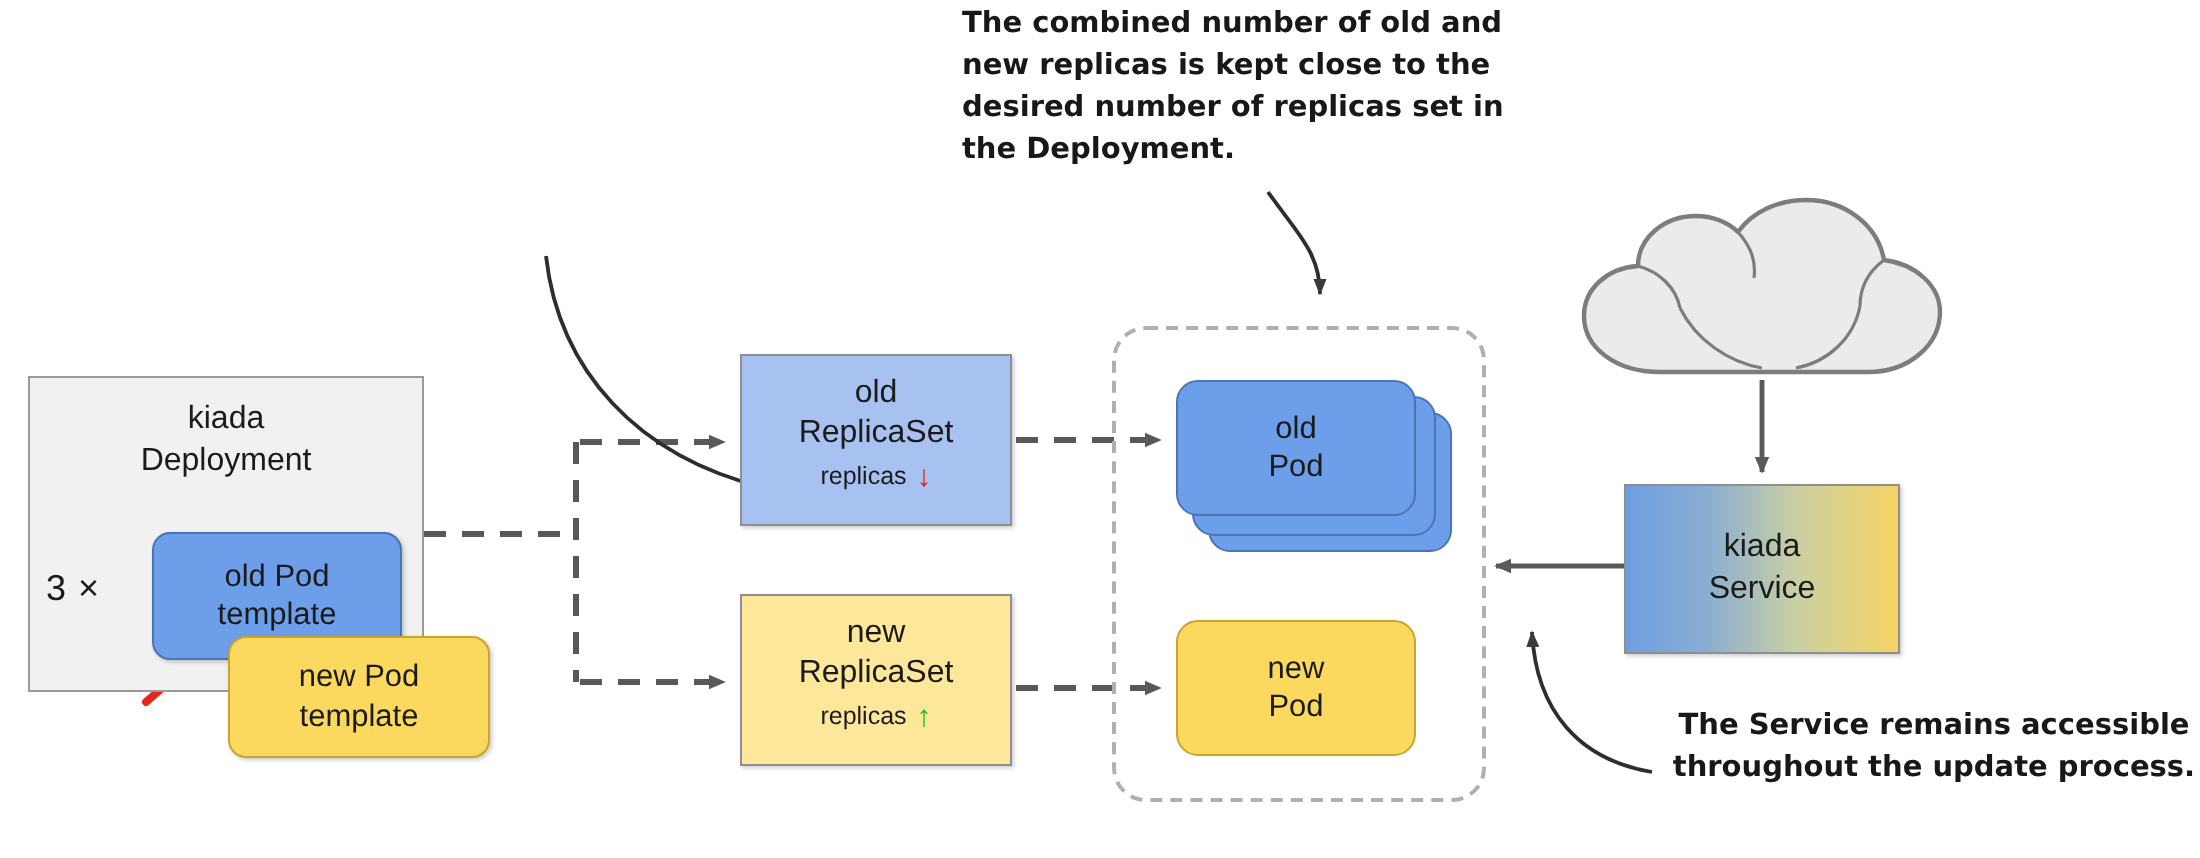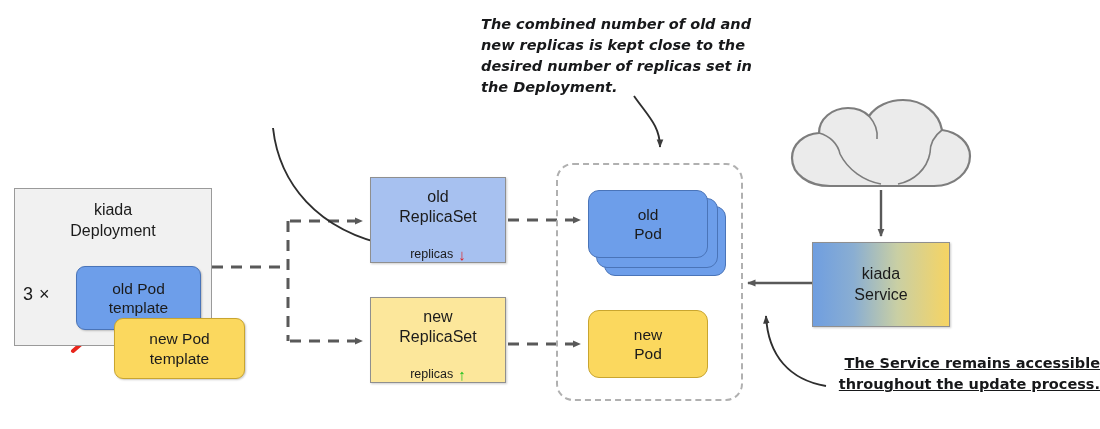--- a/index.html
+++ b/index.html
@@ -20,22 +20,22 @@
   .callout {
     position: absolute;
     font-family: "DejaVu Sans", sans-serif;
     font-weight: bold;
     font-size: 14.5px;
     line-height: 1.46;
     color: #17181a;
     white-space: pre-line;
   }
   #callout-update   { left: 118px; top: 44px;  width: 330px; }
-  #callout-combined { left: 481px; top: 14px;   width: 280px; font-style: italic; }
-  #callout-service  { left: 834px; top: 353px; width: 266px; text-align: right; text-decoration: underline; }
+  #callout-combined { left: 481px; top: 2px;   width: 280px; }
+  #callout-service  { left: 834px; top: 353px; width: 266px; text-align: center; }
 
   
   #wires {
     position: absolute;
     left: 0; top: 0;
     width: 1100px; height: 429px;
     overflow: visible;
   }
 
   
@@ -108,21 +108,21 @@
     box-shadow: 1px 1px 2px rgba(0,0,0,0.2);
   }
   #old-replicaset { left: 370px; top: 177px; background: #a7c1f0; }
   #new-replicaset { left: 370px; top: 297px; background: #fce79b; }
   .rs-title {
     font-size: 16px;
     line-height: 1.24;
     white-space: pre-line;
   }
   .rs-replicas {
-    margin-top: 20px;
+    margin-top: 4px;
     font-size: 12.5px;
     display: flex;
     align-items: center;
     gap: 5px;
   }
   .arrow-glyph { font-size: 15px; line-height: 1; font-weight: bold; }
   .arrow-down { color: #e02020; }
   .arrow-up   { color: #18c018; }
 
   

